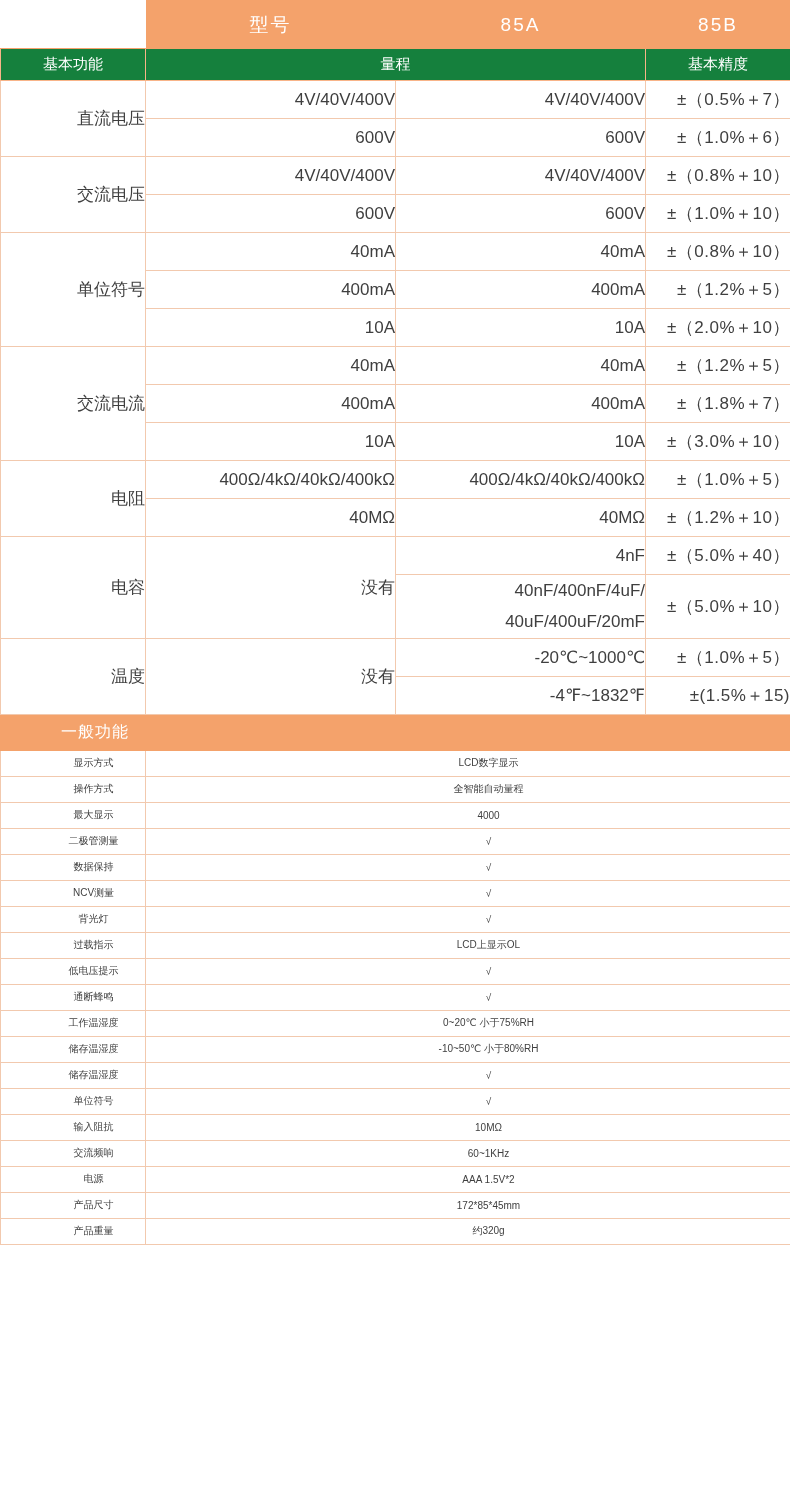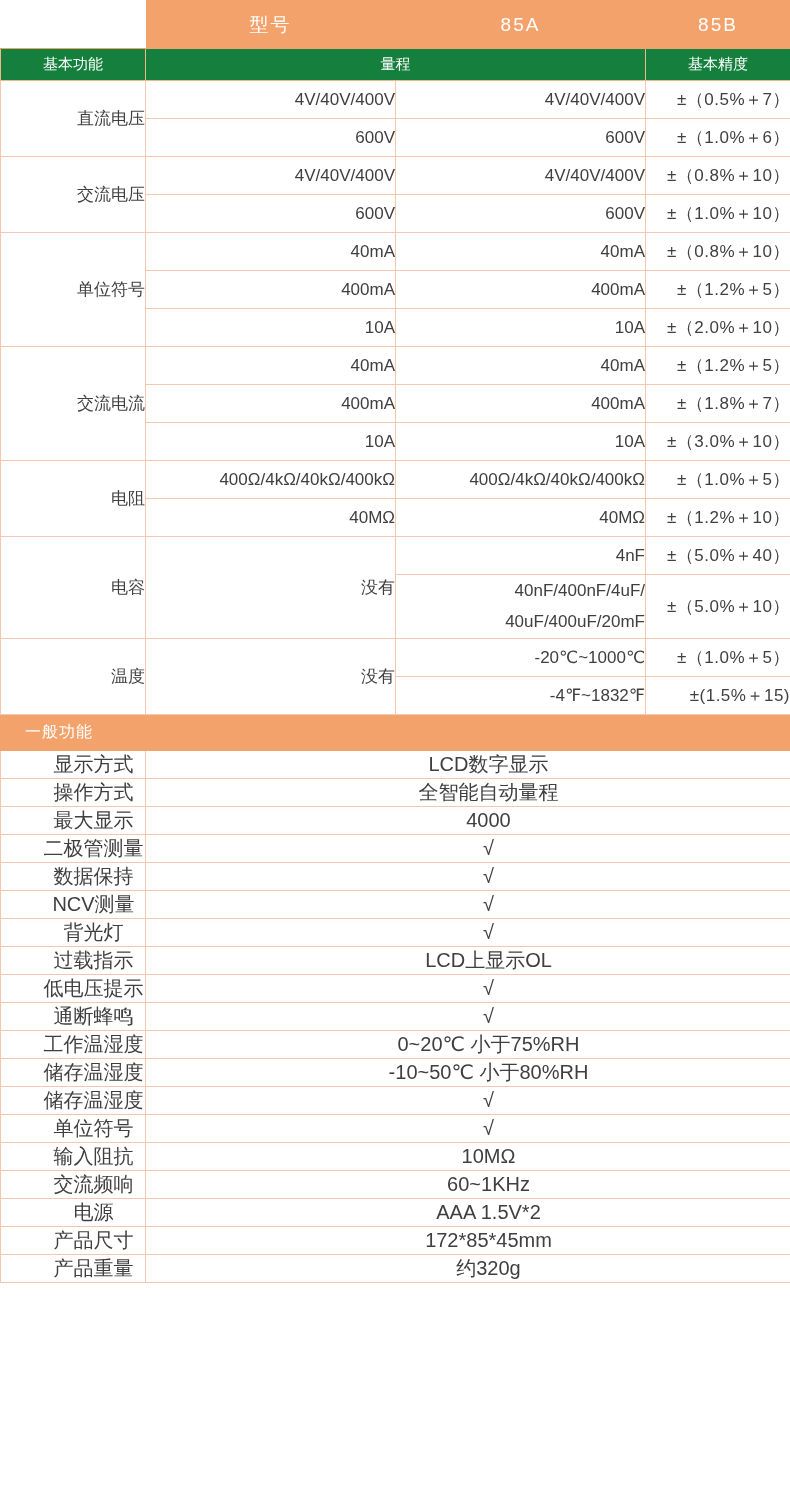--- a/index.html
+++ b/index.html
@@ -53,21 +53,21 @@
     height: 32px;
     font-size: 15px;
     border-color: #f8b489;
   }
   tr.section td {
     background: #f4a26b;
     color: #ffffff;
     height: 36px;
     font-size: 16px;
     text-align: left;
-    padding-left: 24px;
+    padding-left: 60px;
     border-color: #f4a26b;
     letter-spacing: 1px;
   }
 
   
   tr.data td {
     height: 38px;
     font-size: 17px;
     text-align: right;
   }
@@ -81,21 +81,21 @@
   td.tall { height: 44px; }
   td.two-line {
     line-height: 1.85;
     padding: 4px 0;
   }
   td.two-line span { display: block; }
 
   
   tr.gen td {
     height: 26px;
-    font-size: 20px;
+    font-size: 10px;
     padding-left: 41px;
   }
   td.gen-label {
     text-align: center;
     font-size: 15.5px;
   }
   td.gen-value {
     text-align: left;
     padding-left: 14px;
     font-size: 15.5px;

